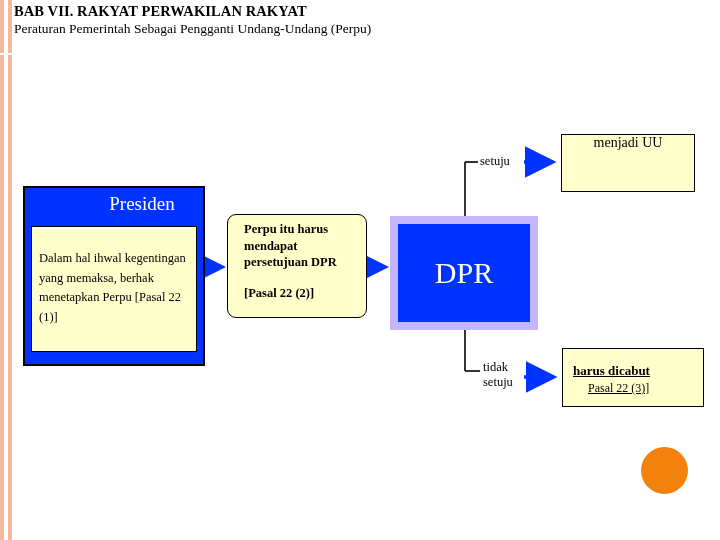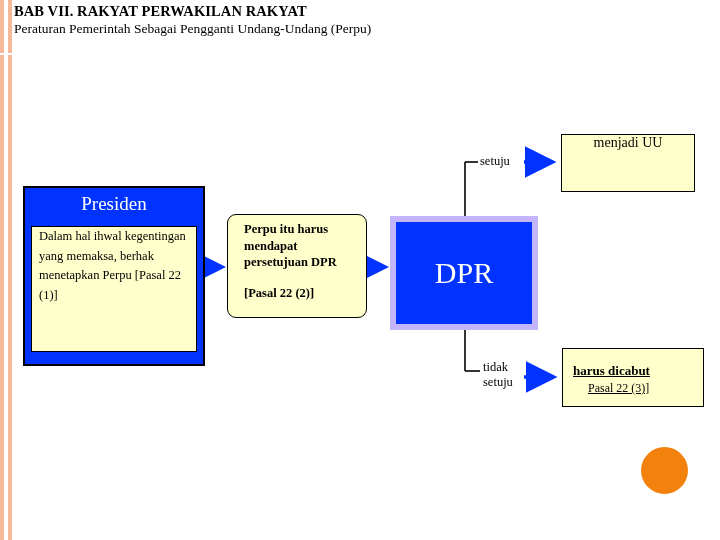--- a/index.html
+++ b/index.html
@@ -82,31 +82,32 @@
   }
   .presiden-label {
     position: absolute;
     left: 23px;
     top: 192px;
     width: 182px;
     text-align: center;
     color: #ffffff;
     font-size: 19px;
     line-height: 24px;
+    padding-left: 28px;
   }
   .presiden-inner {
     position: absolute;
     left: 31px;
     top: 226px;
     width: 166px;
     height: 126px;
     box-sizing: border-box;
     background: #ffffcc;
     border: 1px solid #000000;
-    padding: 0 7px;
+    padding: 22px 7px;
     font-size: 12.5px;
     line-height: 19.5px;
     color: #000000;
   }
 
   
   .perpu-box {
     position: absolute;
     left: 227px;
     top: 214px;
@@ -130,21 +131,21 @@
 
   
   .dpr-box {
     position: absolute;
     left: 390px;
     top: 216px;
     width: 148px;
     height: 114px;
     box-sizing: border-box;
     background: #0033ff;
-    border: 6px solid #c4b5fd;
+    border: 8px solid #c4b5fd;
     color: #ffffff;
     font-size: 30px;
     display: flex;
     align-items: center;
     justify-content: center;
   }
 
   
   .menjadi-box {
     position: absolute;

